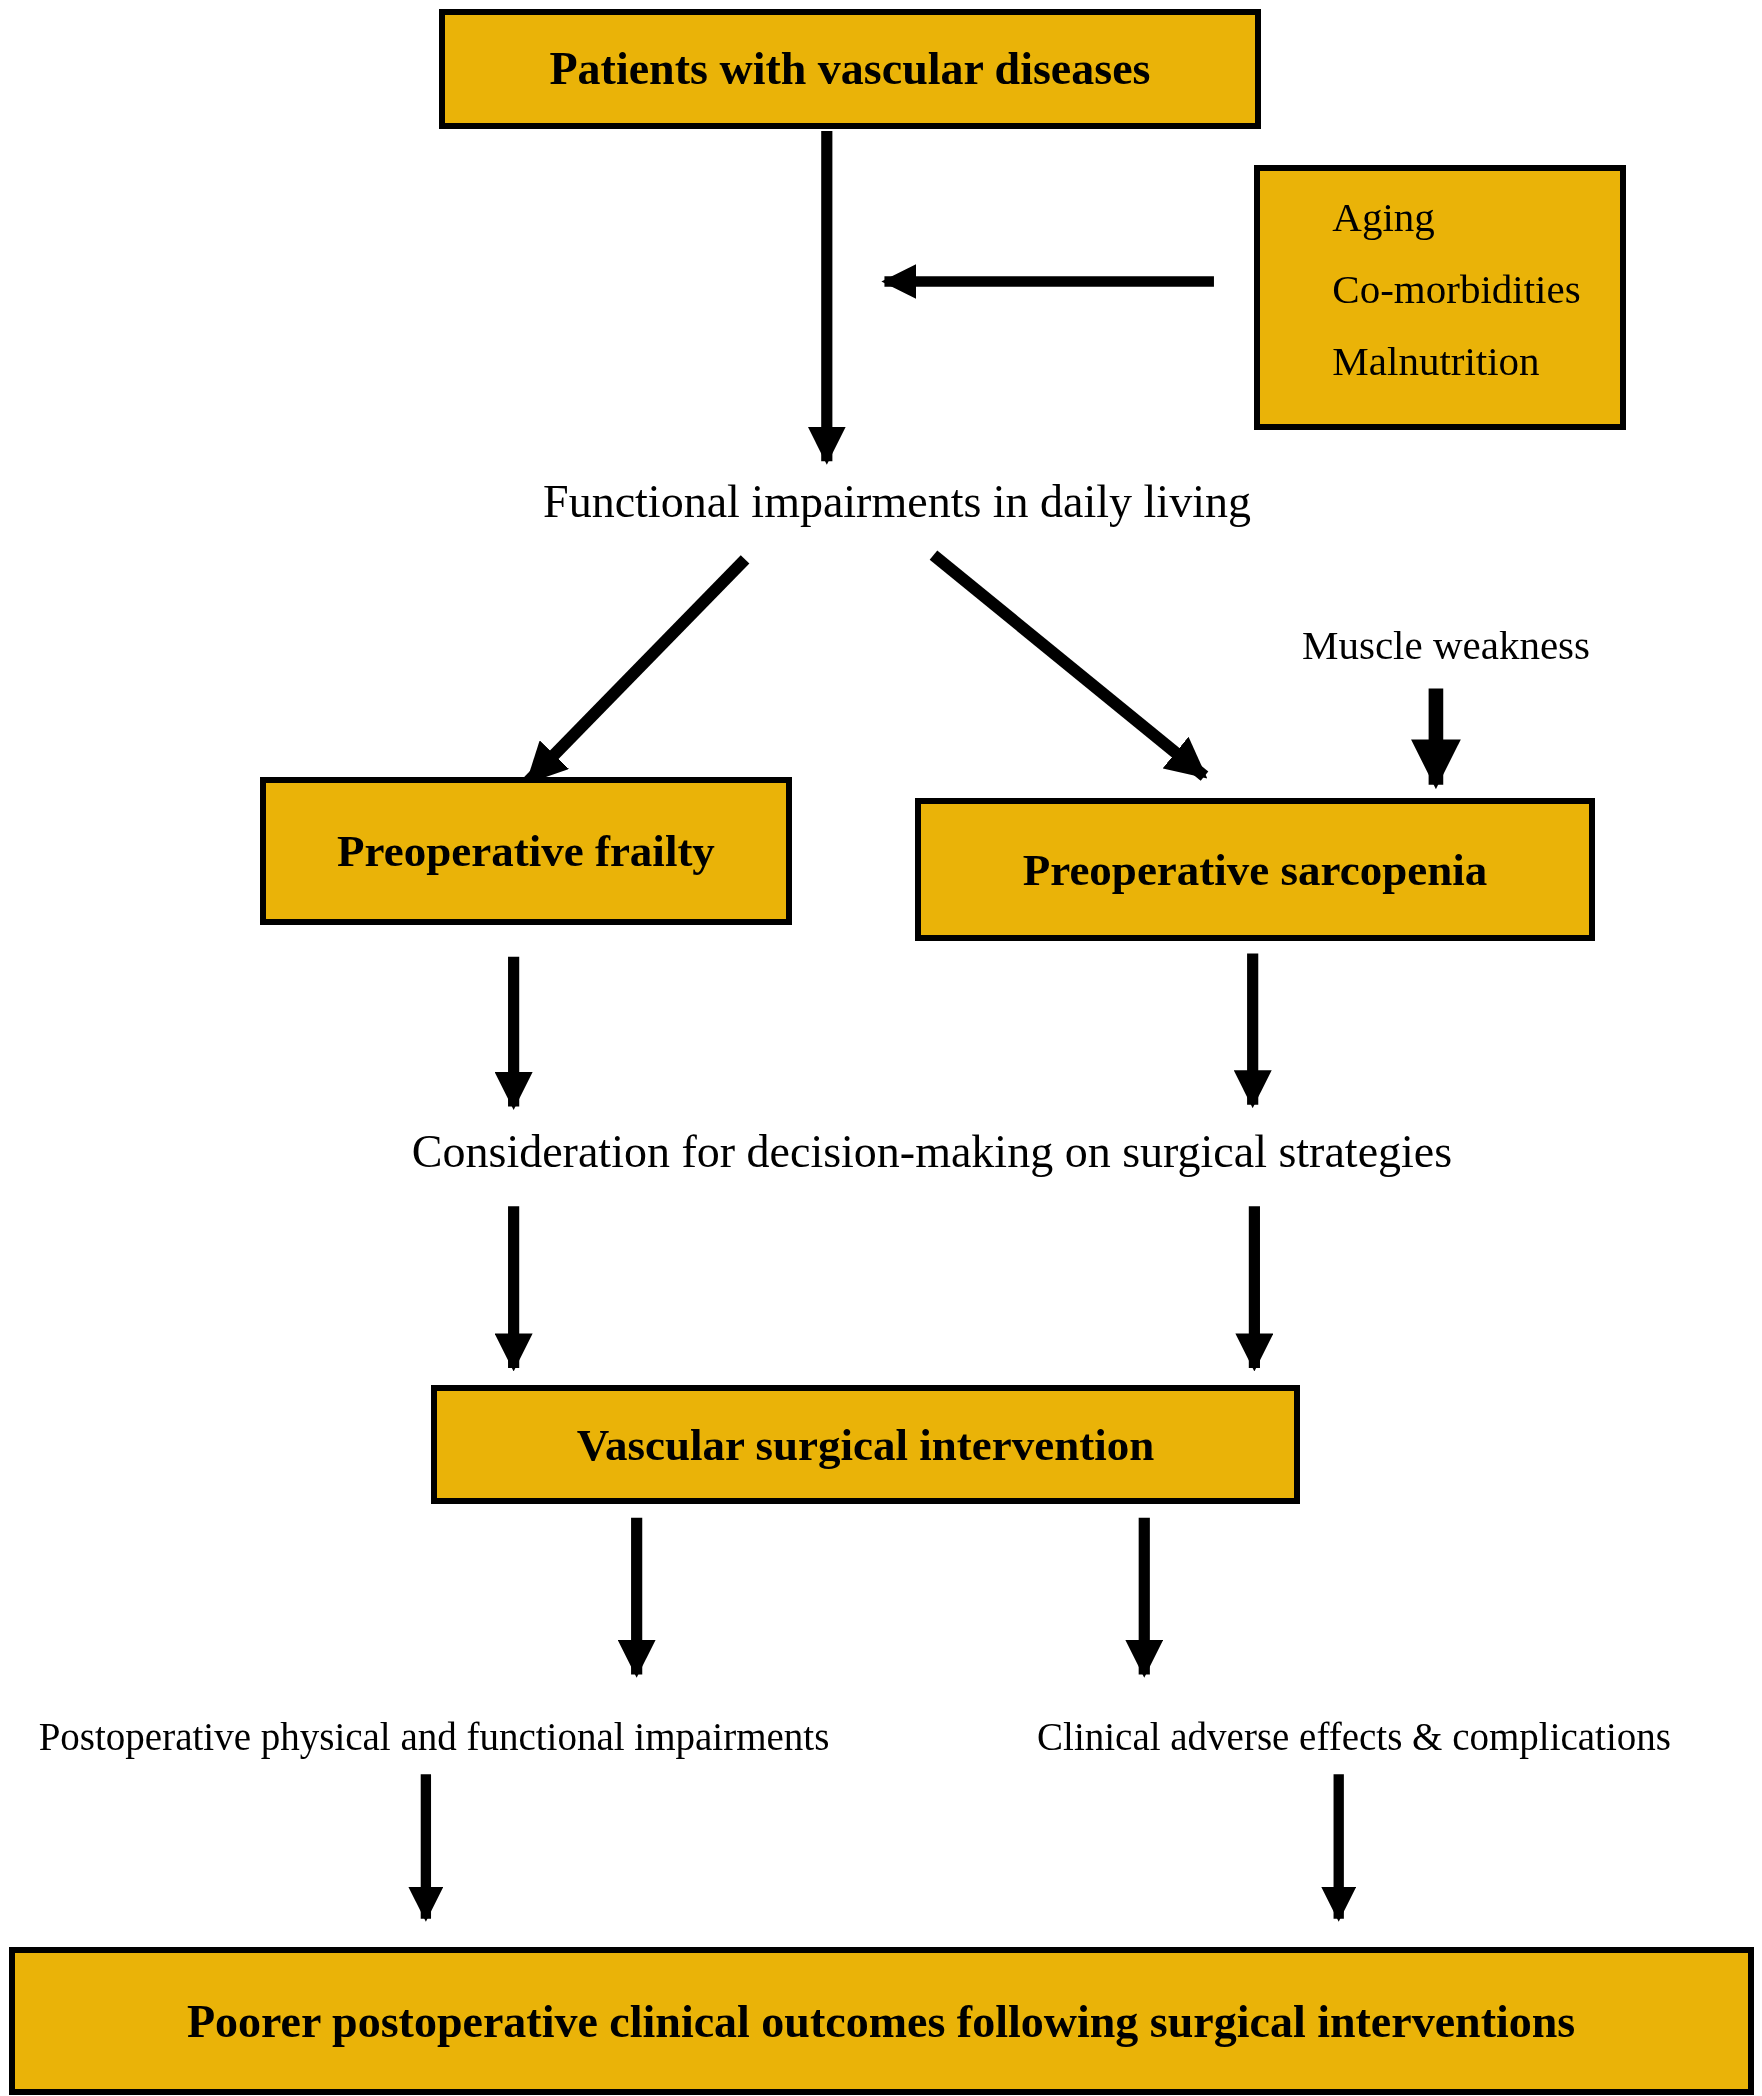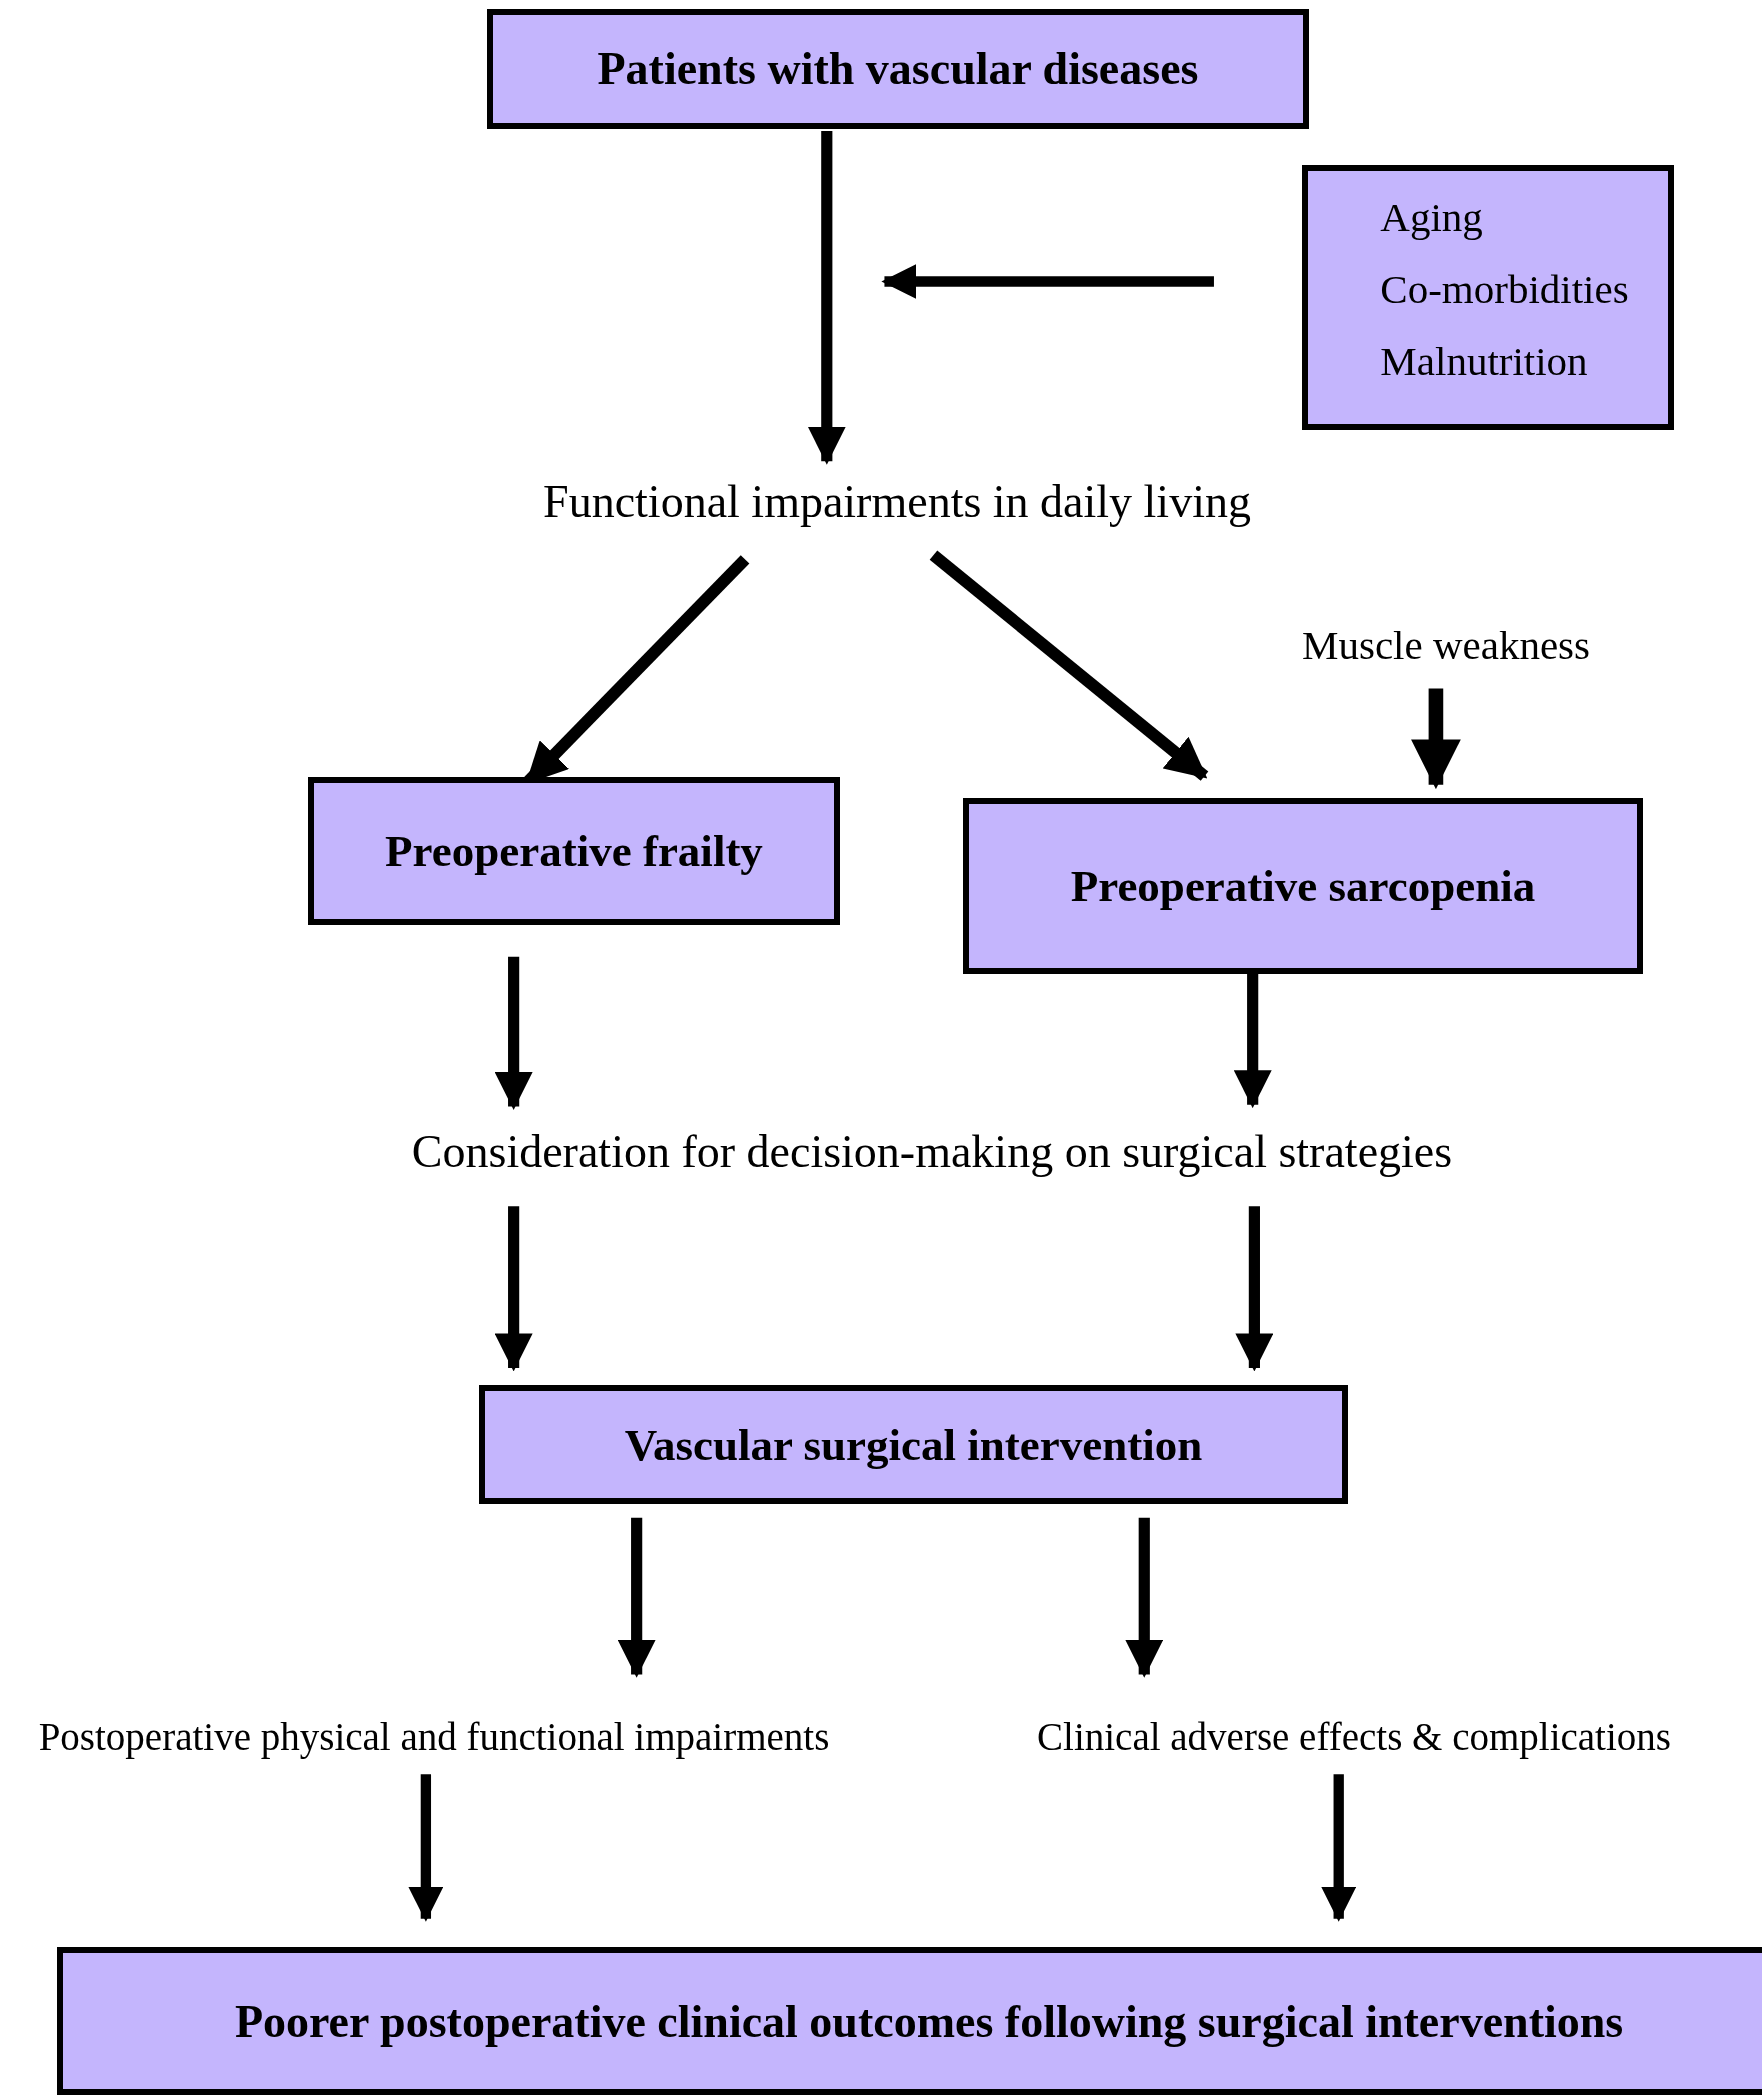--- a/index.html
+++ b/index.html
@@ -21,26 +21,25 @@
     left: 0;
     top: 0;
     width: 1762px;
     height: 2097px;
     pointer-events: none;
   }
   .node-box {
     position: absolute;
     box-sizing: border-box;
     border: 6.9px solid #000000;
-    background: #c4b5fd;
+    background: #eab308;
     display: flex;
     align-items: center;
     justify-content: center;
     text-align: center;
-    margin-left: 48px;
   }
   .node-box.bold-label {
     font-weight: 700;
   }
   #box-patients {
     left: 439px; top: 8.6px; width: 822px; height: 120px;
     font-size: 46px;
   }
   #box-aging {
     left: 1254px; top: 165px; width: 372px; height: 265px;
@@ -53,21 +52,21 @@
     margin: 0;
     padding: 10.3px 0 0 33px;
     text-align: left;
     line-height: 72px;
   }
   #box-frailty {
     left: 260px; top: 777px; width: 532px; height: 148px;
     font-size: 45px;
   }
   #box-sarcopenia {
-    left: 915px; top: 798px; width: 680px; height: 176px;
+    left: 915px; top: 798px; width: 680px; height: 143px;
     font-size: 45px;
   }
   #box-intervention {
     left: 431px; top: 1385px; width: 869px; height: 119px;
     font-size: 45px;
     text-align: center;
   }
   #box-outcomes {
     left: 8.6px; top: 1947px; width: 1745px; height: 148px;
     font-size: 46px;

